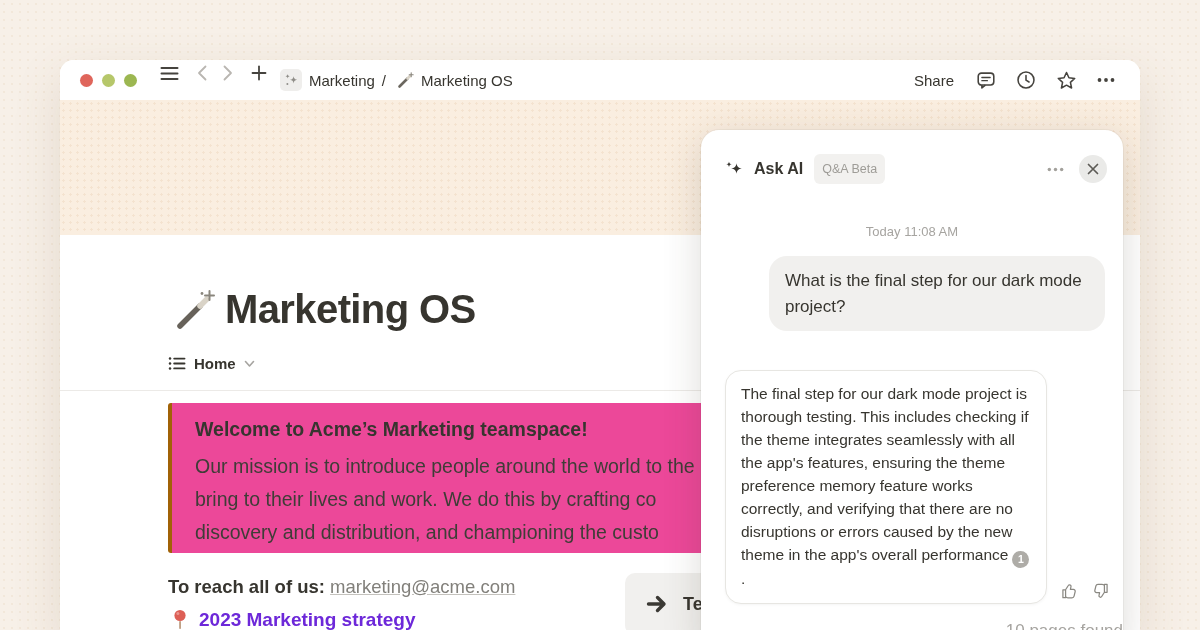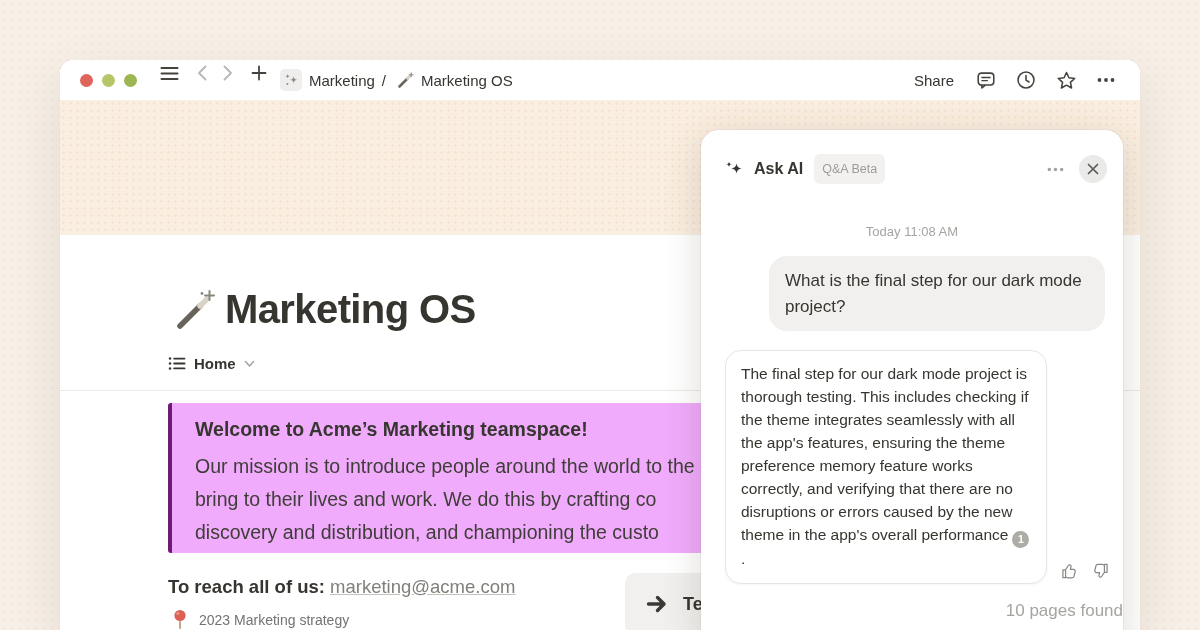--- a/index.html
+++ b/index.html
@@ -38,29 +38,29 @@
     background-image:radial-gradient(rgba(201,152,96,0.13) 1px, transparent 1.2px);
     background-size:7px 7px; }
   
   .content { position:relative; height:395px; background:#fff; }
   .title-row { position:absolute; left:114px; top:52px; display:flex; align-items:center; gap:9px; }
   .page-title { font-size:40px; font-weight:bold; color:#37352f; letter-spacing:-0.6px; }
   .home-row { position:absolute; left:108px; top:120px; display:flex; align-items:center; gap:8px; }
   .home-label { font-size:15px; font-weight:bold; color:#37352f; }
   .tab-divider { position:absolute; left:0; right:0; top:155px; height:1px; background:#eceae7; }
   .callout { position:absolute; left:108px; top:168px; width:742px; overflow:hidden;
-    background:#f0abfc; border-left:4px solid #701a75; border-radius:3px;
+    background:#ec4899; border-left:4px solid #a16207; border-radius:3px;
     padding:15px 10px 4px 23px; }
   .callout-heading { font-size:19.5px; font-weight:bold; color:#37352f; margin-bottom:9px; }
   .callout-line { font-size:19.5px; color:#3f3d37; line-height:33px; white-space:nowrap; }
   .contact-row { position:absolute; left:108px; top:341px; font-size:18.5px; color:#37352f; }
   .contact-label { font-weight:bold; }
   .contact-email { color:#82807b; text-decoration:underline; text-decoration-color:#c4c2bd; cursor:pointer; }
   .pinned-row { position:absolute; left:112px; top:374px; display:flex; align-items:center; gap:11px; }
-  .pinned-title { font-size:14px; font-weight:400; color:#737373; cursor:pointer; }
+  .pinned-title { font-size:19px; font-weight:700; color:#6d28d9; cursor:pointer; }
   .link-card { position:absolute; left:565px; top:338px; width:140px; height:62px;
     background:#f1f0ee; border-radius:10px; display:flex; align-items:center; gap:13px;
     padding-left:21px; cursor:pointer; }
   .link-card-label { font-size:18px; font-weight:600; color:#37352f; white-space:nowrap; }
   
   .ai-panel { position:absolute; left:641px; top:70px; width:422px; height:520px;
     background:#fff; border-radius:18px;
     box-shadow:0 10px 38px rgba(60,50,35,0.18), 0 0 0 1px rgba(0,0,0,0.035); z-index:5; }
   .panel-header { display:flex; align-items:center; padding:24px 16px 0 24px; }
   .panel-title { font-size:16px; font-weight:bold; color:#37352f; margin-left:10px; }
@@ -70,21 +70,21 @@
   .panel-ellipsis { color:#a3a19c; display:flex; padding:4px; cursor:pointer; }
   .close-btn { width:28px; height:28px; border-radius:50%; background:#eaeae8; border:none;
     display:flex; align-items:center; justify-content:center; color:#5d5b56; cursor:pointer; }
   .timestamp { text-align:center; margin-top:40px; font-size:13px; color:#a6a4a0; }
   .question-bubble { margin:17px 18px 0 auto; width:fit-content; max-width:336px;
     background:#f1f0ee; border-radius:18px; padding:12px 16px;
     font-size:17px; line-height:1.5; color:#37352f; }
   .answer-row { display:flex; align-items:flex-end; gap:13px; margin:19px 0 0 24px; }
   .answer-bubble { width:322px; background:#fff; border:1px solid #e7e6e2; border-radius:16px;
     padding:12px 15px; font-size:15.5px; line-height:1.48; color:#37352f;
-    box-shadow:0 1px 3px rgba(0,0,0,0.045); }
+    box-shadow:0 1px 3px rgba(0,0,0,0.045);margin-top:20px; }
   .citation-chip { display:inline-flex; align-items:center; justify-content:center;
     width:17px; height:17px; border-radius:50%; background:#aeaca7; color:#fff;
     font-size:10.5px; font-weight:bold; vertical-align:-3px; margin:0 1px 0 4px; cursor:pointer; }
   .feedback { display:flex; gap:10px; padding-bottom:3px; color:#8a8882; }
   .thumb { display:flex; cursor:pointer; }
   .sources { margin:17px 0 0 24px; }
   .sources-count { font-size:17px; color:#a6a4a0;text-align:right; }
   .source-item { display:flex; align-items:center; gap:11px; margin-top:16px; cursor:pointer; }
   .source-title { font-size:15.5px; font-weight:600; color:#37352f; }
   svg { display:block; }

